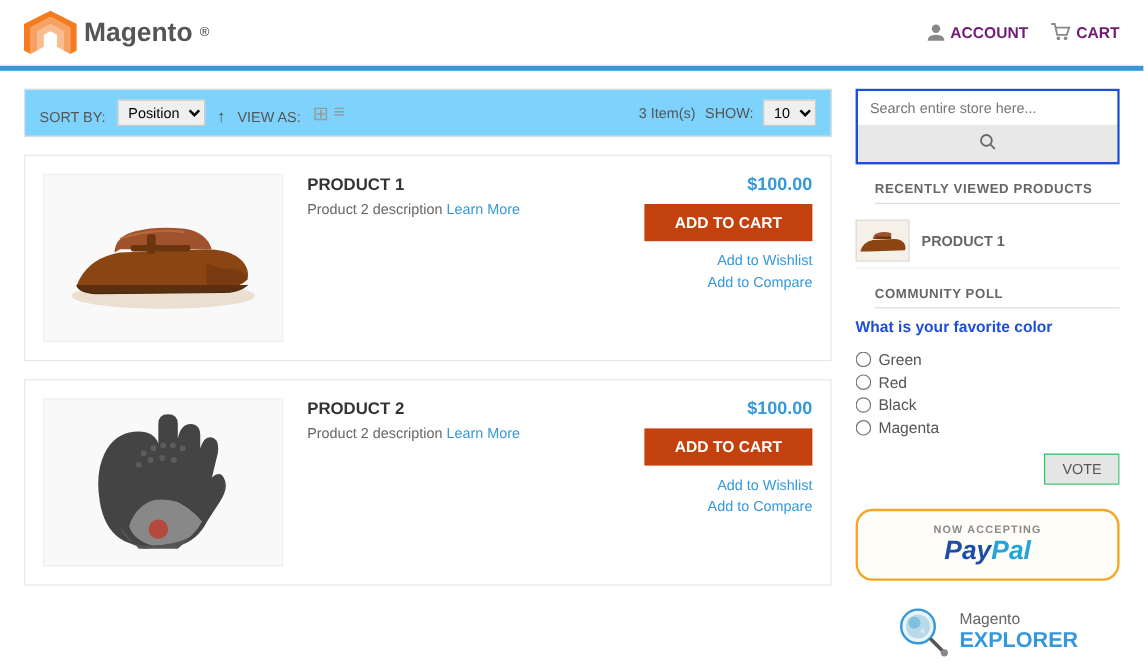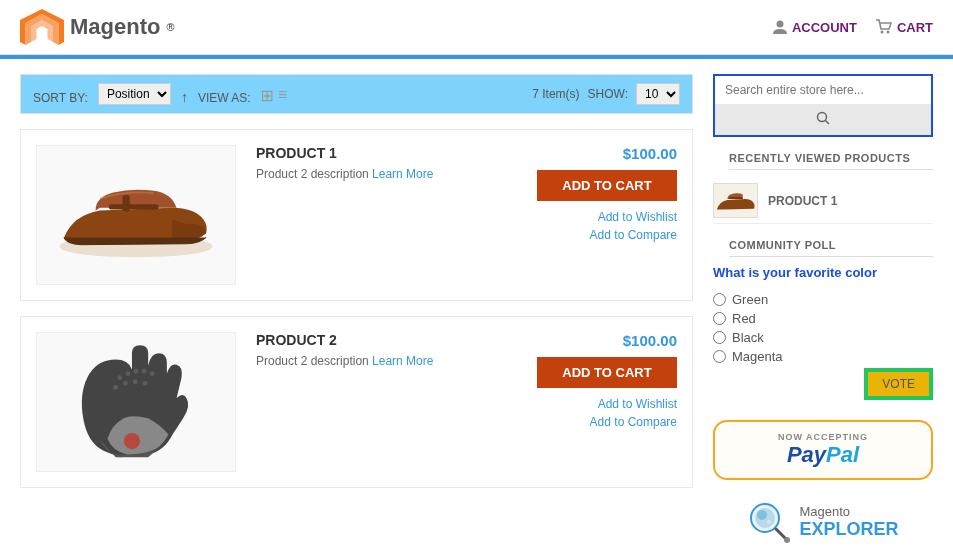--- a/index.html
+++ b/index.html
@@ -253,23 +253,23 @@
       align-items: center;
       gap: 6px;
       margin-bottom: 4px;
       font-size: 13px;
       color: #555;
     }
     .poll-option input[type=radio] {
       cursor: pointer;
     }
     .vote-btn {
-      margin-top: 0;
-      background: #eab308;
-      border: 4px solid #22c55e;
+      margin-top: 10px;
+      background: #e5e5e5;
+      border: 1px solid #22c55e;
       padding: 5px 14px;
       font-size: 12px;
       cursor: pointer;
       float: right;
       color: #555;
     }
 
     
     .paypal-box {
       margin-top: 20px;
@@ -360,21 +360,21 @@
       <select>
         <option>Position</option>
       </select>
       <span class="sort-arrow">↑</span>
       <span>VIEW AS:</span>
       <div class="view-icons">
         <span class="view-icon grid-icon"></span>
         <span class="view-icon list-icon"></span>
       </div>
       <div class="toolbar-right">
-        <span>7 Item(s)</span>
+        <span>3 Item(s)</span>
         <span>SHOW:</span>
         <select>
           <option>10</option>
         </select>
       </div>
     </div>
 
     <div class="product-item">
       <div class="product-image">
 

